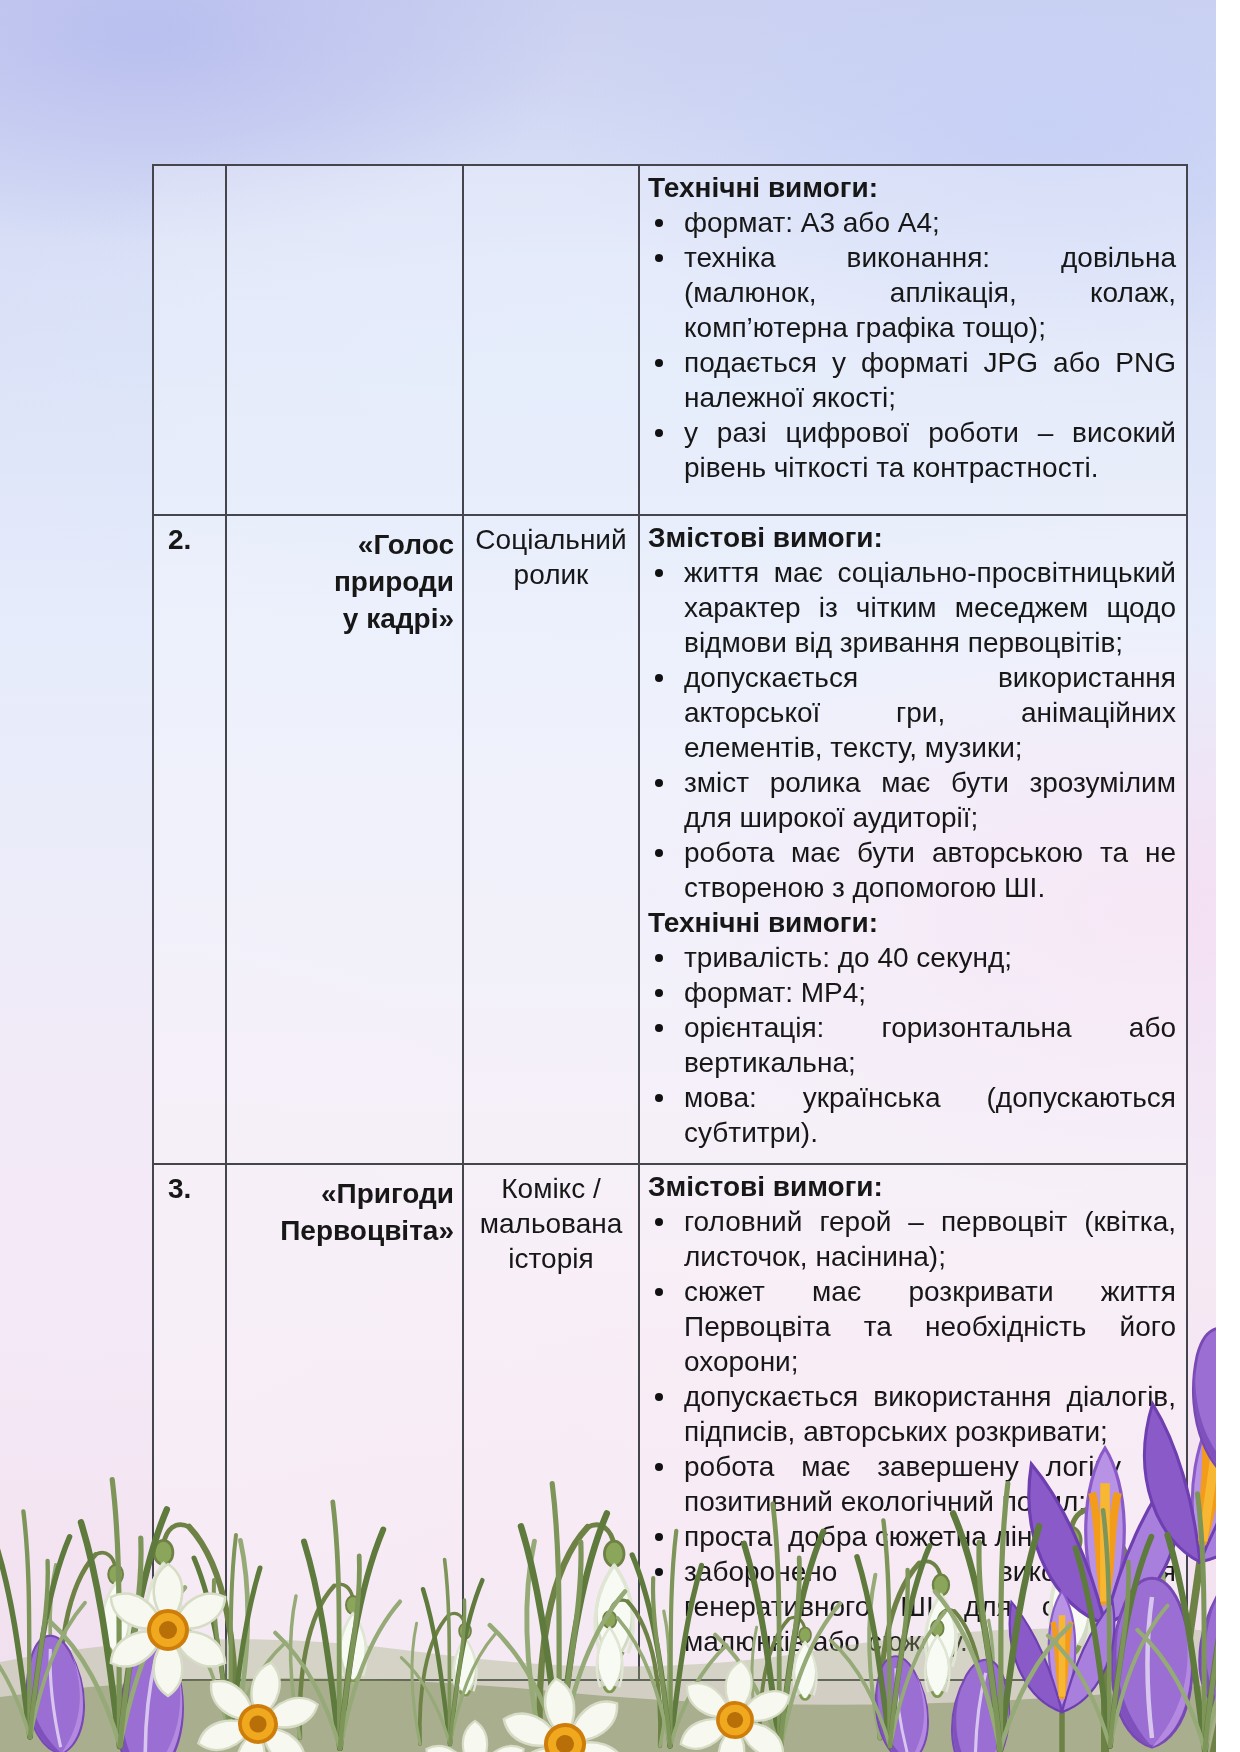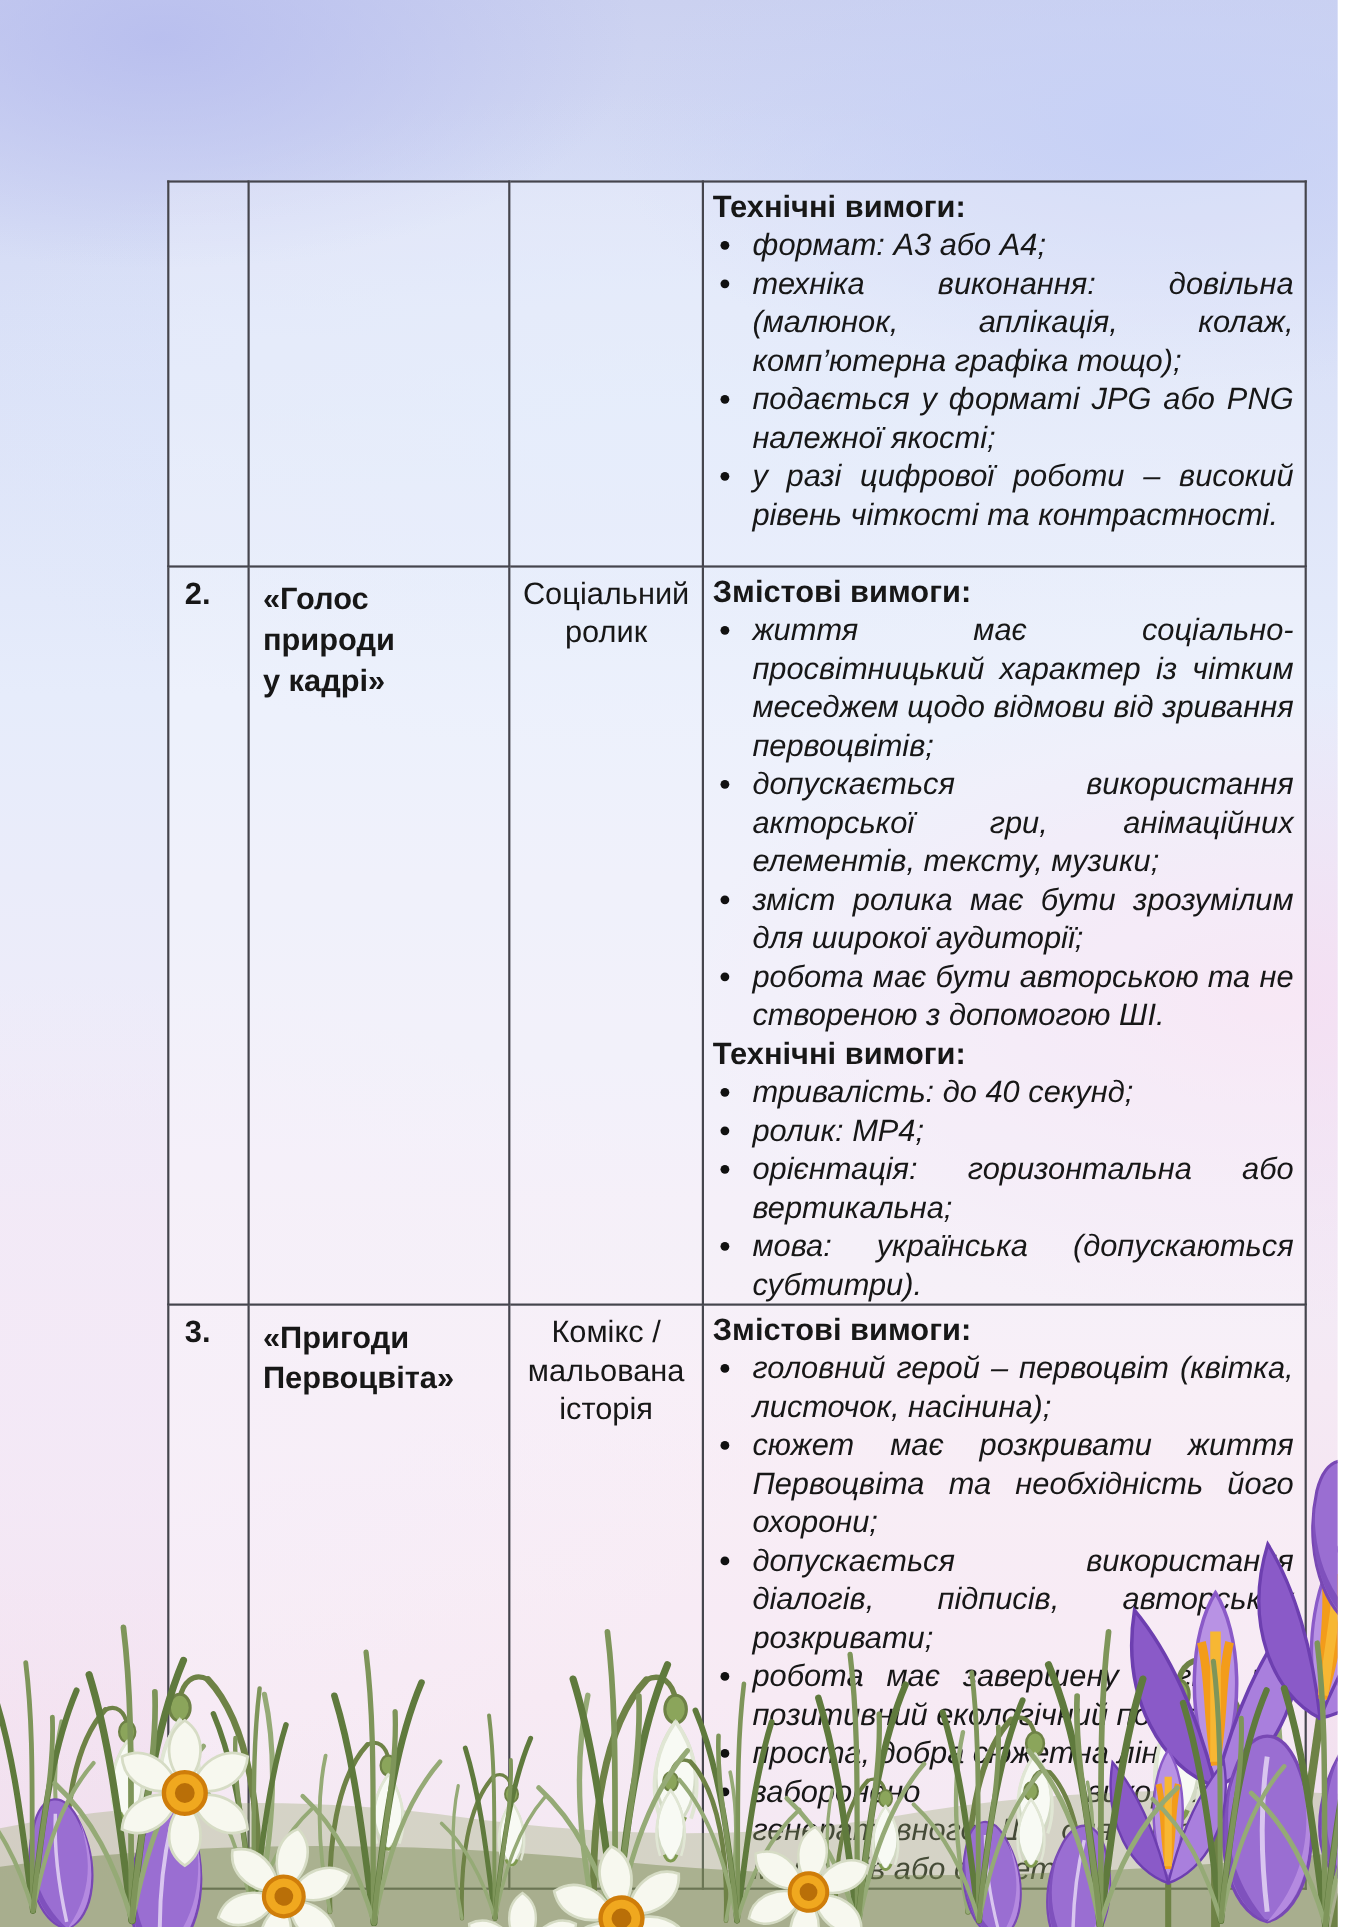--- a/index.html
+++ b/index.html
@@ -25,27 +25,27 @@
     background:rgba(255,255,255,.28);
   }
   .doc-table td{
     border:2px solid #45454d;
     vertical-align:top;
     font-size:28px;line-height:35px;
   }
   col.c1{width:73px;} col.c2{width:237px;} col.c3{width:176px;} col.c4{width:548px;}
   tr.r1 td{height:338px;} tr.r2 td{height:637px;} tr.r3 td{height:504px;}
   td.num{font-weight:bold;padding:6px 4px 0 14px;}
-  td.title{font-weight:bold;padding:10px 8px 0 12px;white-space:pre-line;line-height:37px;}
+  td.title{font-weight:bold;padding:10px 8px 0 12px;white-space:pre-line;line-height:37px;text-align:right;}
   td.type{text-align:center;padding:6px 2px 0 2px;white-space:pre-line;}
   td.req{padding:4px 10px 0 8px;}
   .sec-h{font-weight:bold;text-align:left;}
   ul.blist{list-style:none;margin:0;padding:0;}
   ul.blist li{
-    position:relative;padding-left:36px;text-align:justify;font-style:italic;
+    position:relative;padding-left:36px;text-align:justify;
   }
   ul.blist li::before{
     content:"";position:absolute;left:7px;top:14px;
     width:8px;height:8px;border-radius:50%;background:#111;
   }
   .meadow{
     position:absolute;left:0;top:1232px;width:1240px;height:520px;
     z-index:3;pointer-events:none;
   }
   .g1{stroke:#5f7a3d;stroke-width:5;fill:none;stroke-linecap:round;}
@@ -97,21 +97,21 @@
                 <li class="bullet">життя має соціально-просвітницький характер із чітким меседжем щодо відмови від зривання первоцвітів;</li>
                 <li class="bullet">допускається використання акторської гри, анімаційних елементів, тексту, музики;</li>
                 <li class="bullet">зміст ролика має бути зрозумілим для широкої аудиторії;</li>
                 <li class="bullet">робота має бути авторською та не створеною з допомогою ШІ.</li>
               </ul>
           </div>
           <div class="sec">
             <div class="sec-h">Технічні вимоги:</div>
             <ul class="blist">
                 <li class="bullet">тривалість: до 40 секунд;</li>
-                <li class="bullet">ролик: MP4;</li>
+                <li class="bullet">формат: MP4;</li>
                 <li class="bullet">орієнтація: горизонтальна або вертикальна;</li>
                 <li class="bullet">мова: українська (допускаються субтитри).</li>
               </ul>
           </div>
         </td>
       </tr>
 
       <tr class="r3">
         <td class="num">3.</td>
         <td class="title">«Пригоди

